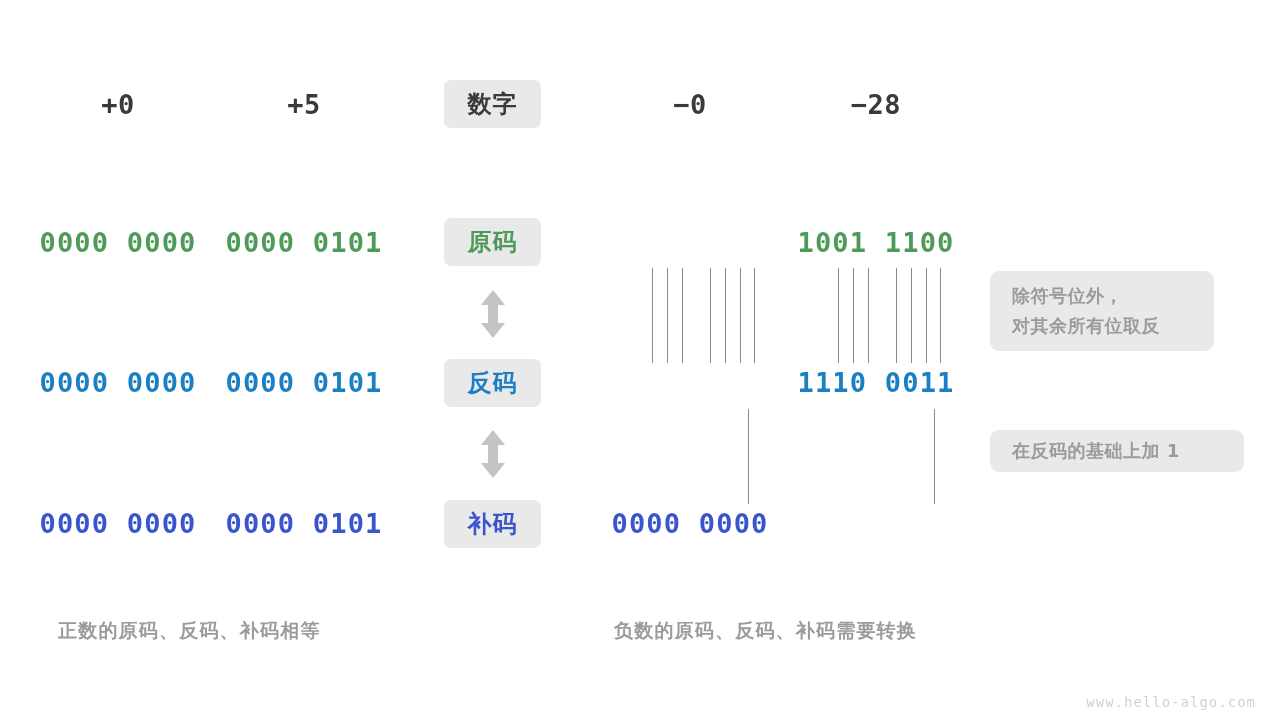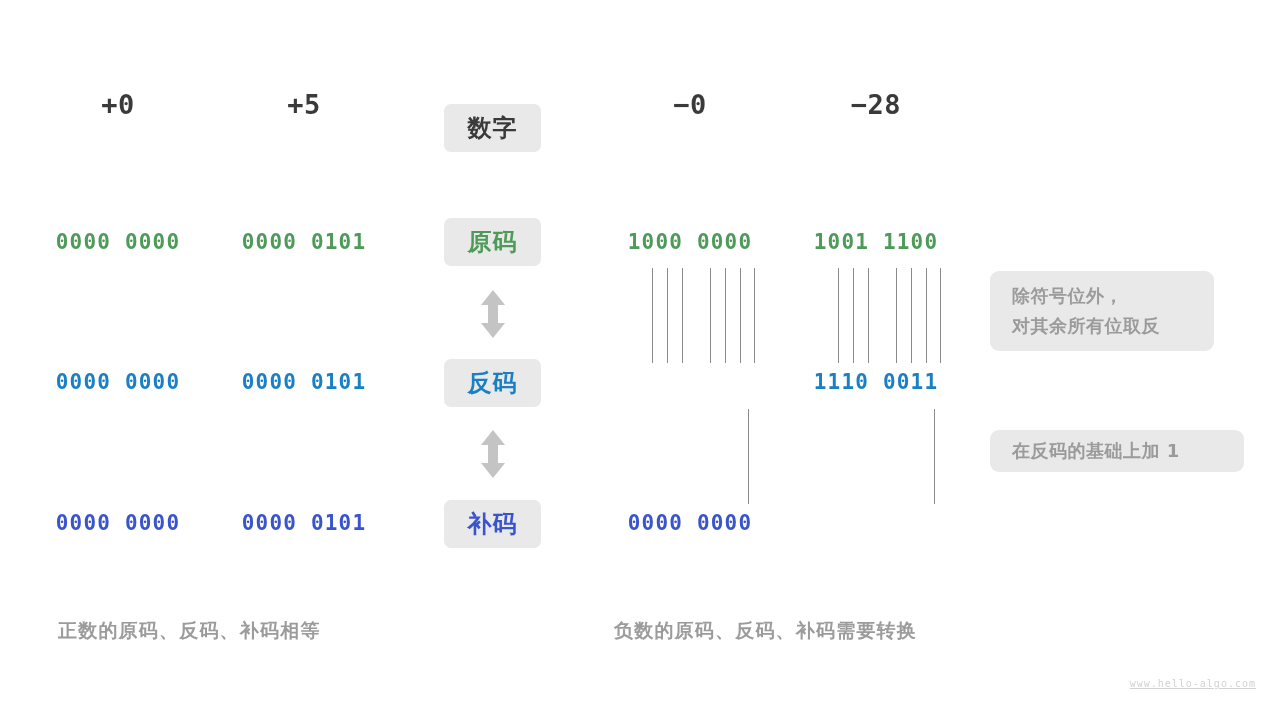--- a/index.html
+++ b/index.html
@@ -35,41 +35,41 @@
     font-family: "DejaVu Sans Mono", "Liberation Mono", monospace;
     font-size: 27px;
     font-weight: 700;
     color: #3a3a3a;
     letter-spacing: 0.5px;
   }
 
   
   .bits {
     font-family: "DejaVu Sans Mono", "Liberation Mono", monospace;
-    font-size: 21px;
+    font-size: 27px;
     font-weight: 700;
     letter-spacing: 1.2px;
   }
   .bits.row-yuan { color: #4e9a58; }
   .bits.row-fan  { color: #1b7fc4; }
   .bits.row-bu   { color: #3a54cc; }
 
   
   .badge {
     position: absolute;
     display: flex;
     align-items: center;
     justify-content: center;
     background: #e9e9e9;
     border-radius: 7px;
     font-size: 24px;
     font-weight: 700;
     letter-spacing: 1px;
   }
-  .badge-num  { color: #3a3a3a; margin-top: 24px; }
+  .badge-num  { color: #3a3a3a; }
   .badge-yuan { color: #4e9a58; }
   .badge-fan  { color: #1b7fc4; }
   .badge-bu   { color: #3a54cc; }
 
   
   .note {
     position: absolute;
     background: #e9e9e9;
     border-radius: 9px;
     color: #9b9b9b;
@@ -92,27 +92,26 @@
     font-size: 19px;
     font-weight: 700;
     letter-spacing: 1.2px;
     white-space: pre;
   }
 
   
   .watermark {
     position: absolute;
     right: 24px;
-    bottom: 31px;
+    bottom: 10px;
     color: #d2d2d2;
     font-family: "DejaVu Sans Mono", "Liberation Mono", monospace;
-    font-size: 10px;
+    font-size: 14px;
     letter-spacing: 1px;
     white-space: pre;
-    text-decoration: underline;
   }
 
   
   .vline {
     position: absolute;
     width: 1px;
     background: #8a8a8a;
   }
 
   
@@ -136,21 +135,20 @@
   <div class="cell hdr-num" style="left:620px; top:84px; width:140px; height:40px;">−0</div>
 
   <div class="cell hdr-num" style="left:806px; top:84px; width:140px; height:40px;">−28</div>
 
   <div class="cell bits row-yuan" style="left:48px; top:222px; width:140px; height:40px;">0000 0000</div>
 
   <div class="cell bits row-yuan" style="left:234px; top:222px; width:140px; height:40px;">0000 0101</div>
 
   <div class="badge badge-yuan" style="left:444px; top:218px; width:97px; height:48px;">原码</div>
 
-  <div class="cell bits row-yuan" style="left:620px; top:222px; width:140px; height:40px;">1000 0000</div>
 
   <div class="cell bits row-yuan" style="left:806px; top:222px; width:140px; height:40px;">1001 1100</div>
 
   <div class="cell bits row-fan" style="left:48px; top:362px; width:140px; height:40px;">0000 0000</div>
 
   <div class="cell bits row-fan" style="left:234px; top:362px; width:140px; height:40px;">0000 0101</div>
 
   <div class="badge badge-fan" style="left:444px; top:359px; width:97px; height:48px;">反码</div>
 
 

